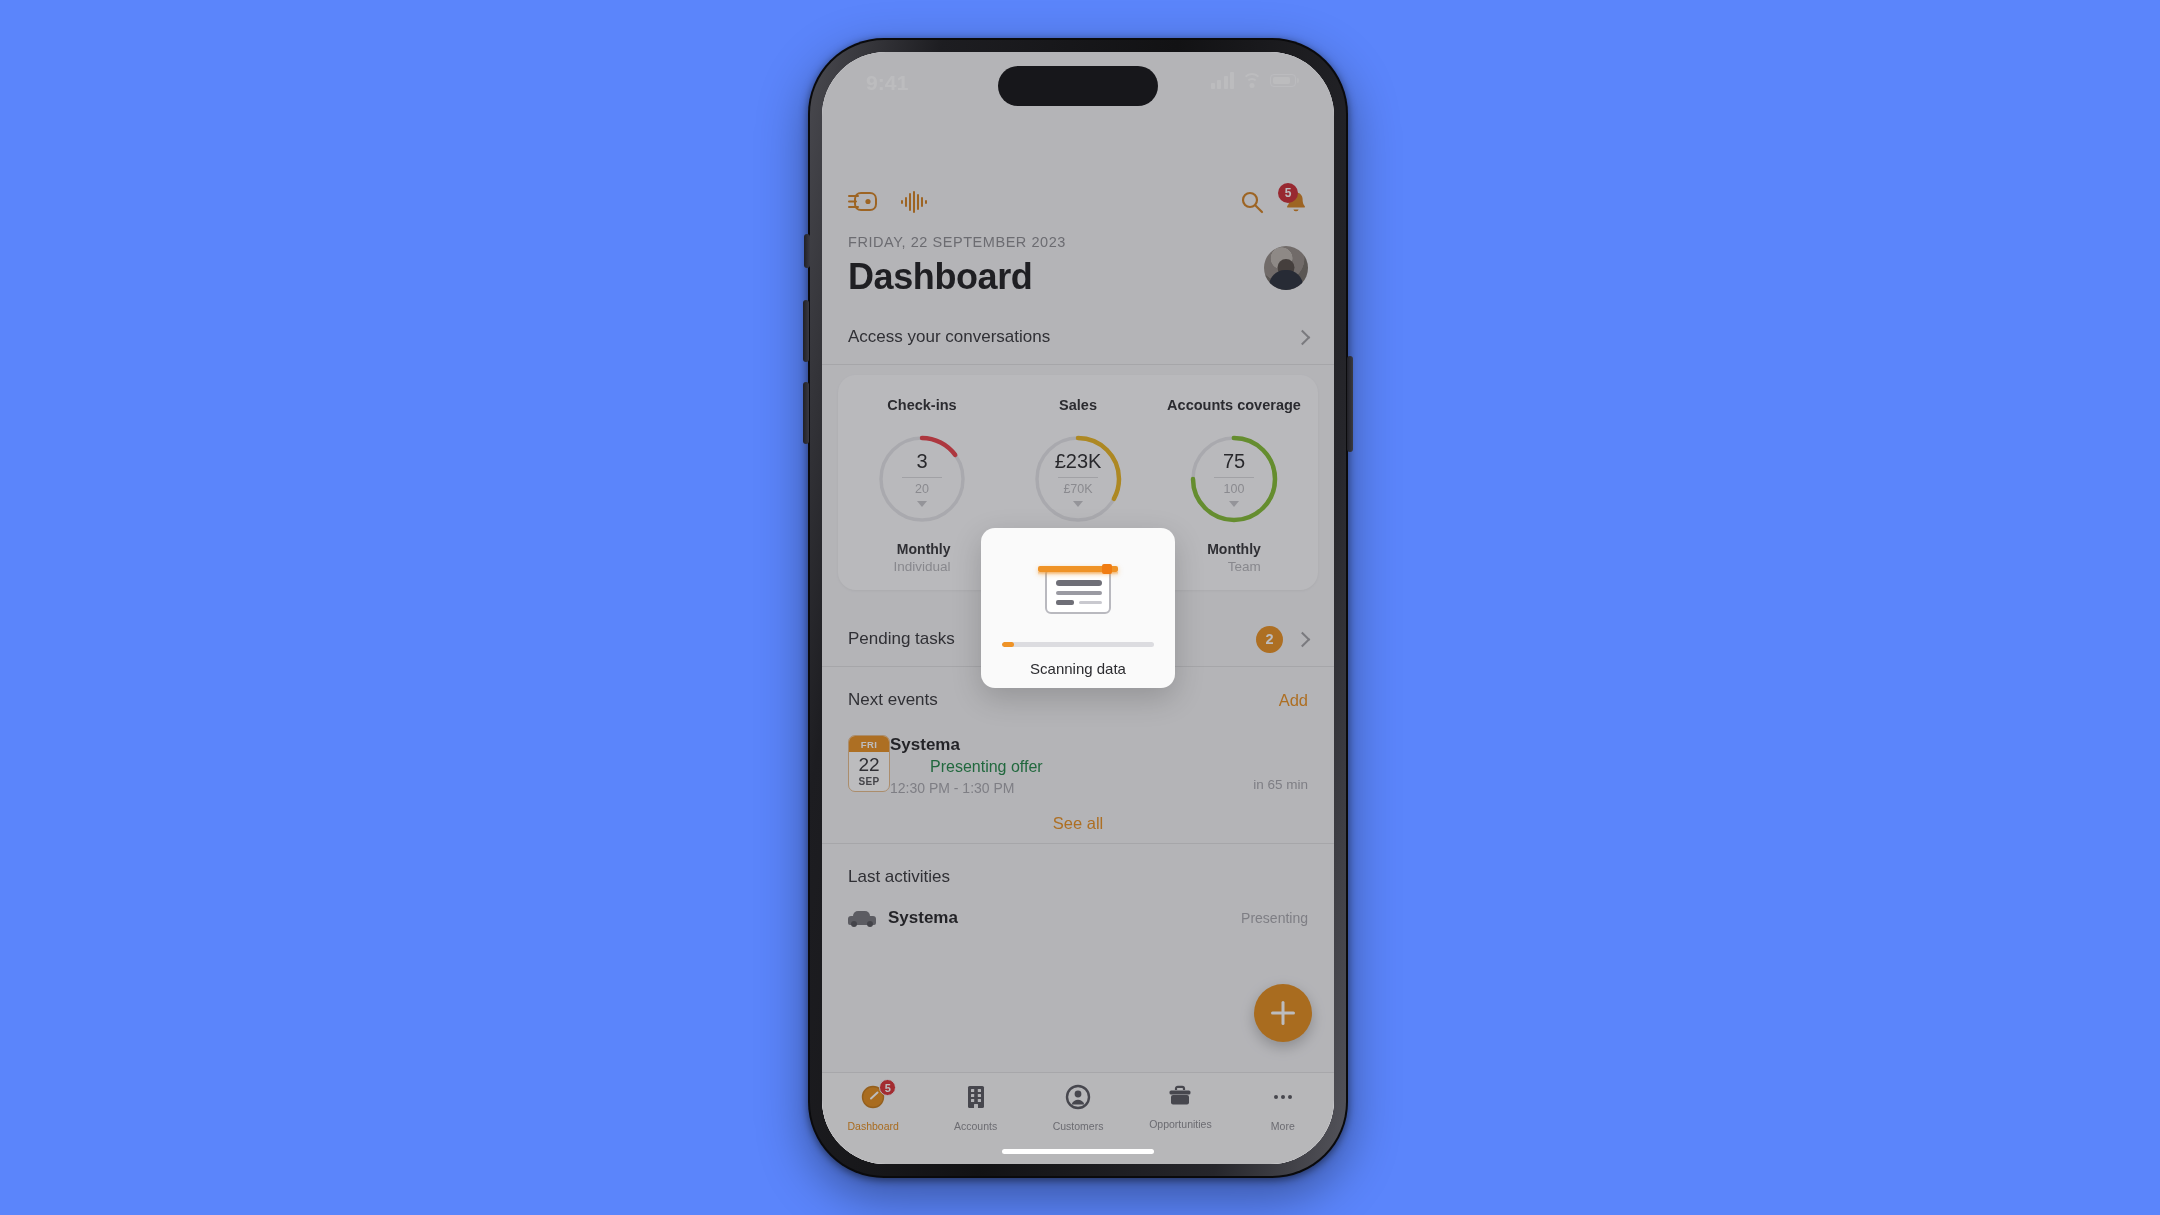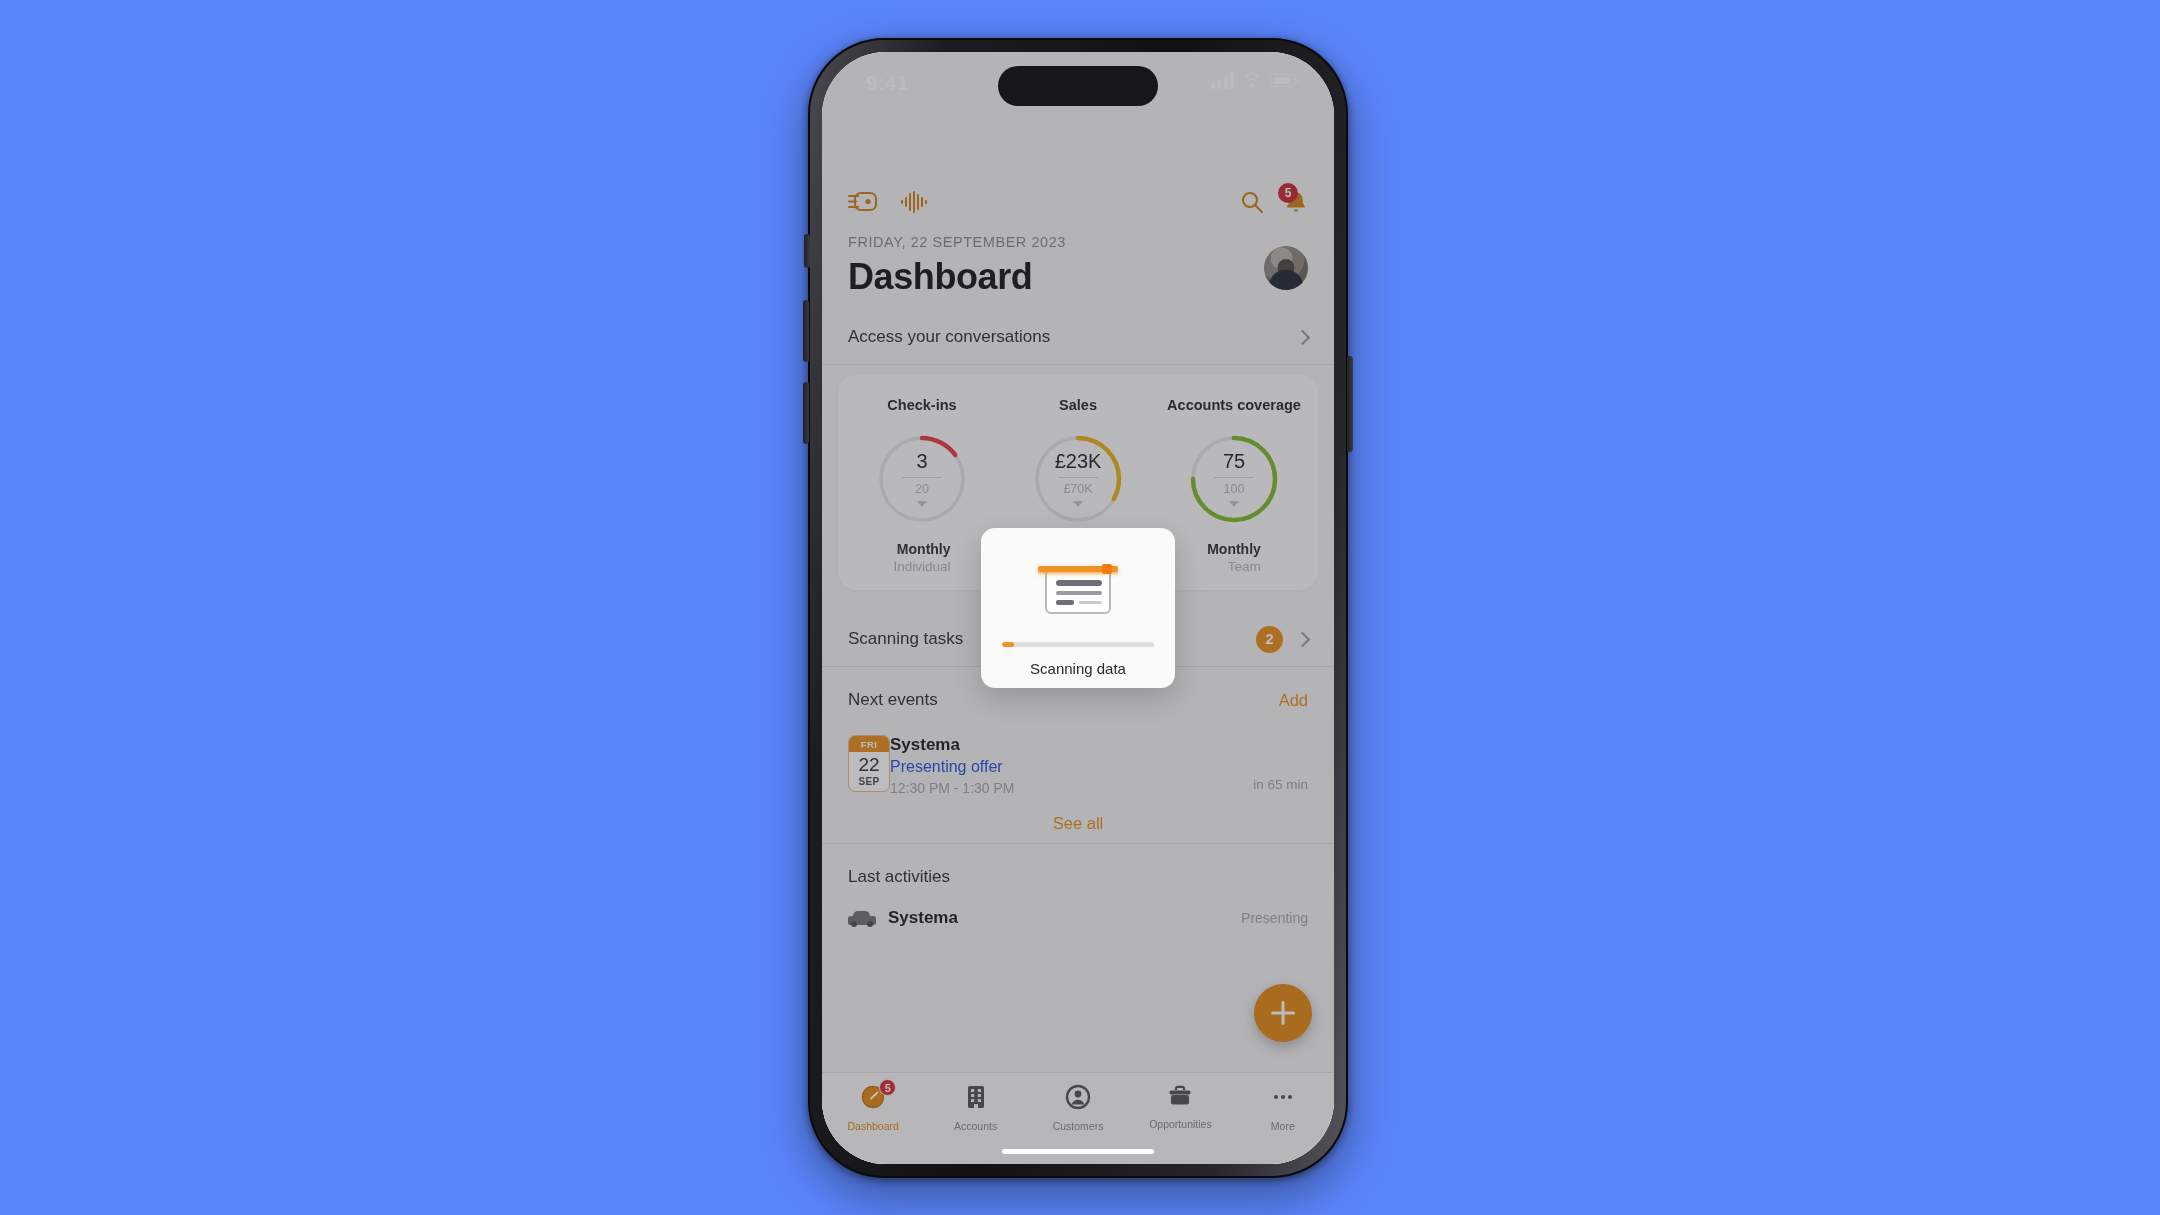--- a/index.html
+++ b/index.html
@@ -226,21 +226,21 @@
     overflow: hidden; background: #fff; text-align: center; flex: none;
   }
   .datechip .dc-top {
     background: #e98a14; color: #fff; font-size: 9.5px; font-weight: bold;
     padding: 2.5px 0; letter-spacing: .4px;
   }
   .datechip .dc-day { font-size: 19px; color: #2a2a2e; padding: 2px 0 0; }
   .datechip .dc-mon { font-size: 10px; color: #4a4a4e; font-weight: bold; padding: 0 0 4px; letter-spacing:.4px;}
   .event-main { flex: 1; min-width: 0; }
   .ev-title { font-size: 17px; font-weight: bold; color: #17171a; }
-  .ev-sub { font-size: 16px; color: #1d4ed8; margin-top: 3px; }
+  .ev-sub { font-size: 16px; color: #15803d; margin-top: 3px; margin-left: 40px; }
   .ev-time { font-size: 14px; color: #a2a2a8; margin-top: 4px; }
   .ev-right { font-size: 13.5px; color: #a2a2a8; padding-top: 42px; }
 
   #see-all { text-align: center; font-size: 16.5px; color: #e98a14; padding: 14px 0 10px; }
 
   
   #activity-row { display: flex; align-items: center; padding: 4px 26px 0; gap: 12px; }
   .act-ic { width: 28px; height: 18px; flex: none; position: relative; }
   .act-ic .carbody { position:absolute; left:0; bottom:2px; width:28px; height:9px; background:#6e6e74; border-radius:3px 3px 2px 2px;}
   .act-ic .cartop  { position:absolute; left:5px; bottom:9px; width:17px; height:7px; background:#6e6e74; border-radius:5px 5px 0 0;}
@@ -478,21 +478,21 @@
               </div>
               <div class="metric-foot">
                 <div class="f1">Monthly</div>
                 <div class="f2">Team</div>
               </div>
             </div>
 
           </div>
 
           <div class="row" style="margin-top:22px">
-            <span class="label">Scanning tasks</span>
+            <span class="label">Pending tasks</span>
             <span class="spacer"></span>
             <span class="count-badge">2</span>
             <span class="chevron"></span>
           </div>
           <div class="hairline"></div>
 
           <div class="row" style="margin-top:6px">
             <span class="label">Next events</span>
             <span class="spacer"></span>
             <span class="link-action">Add</span>

